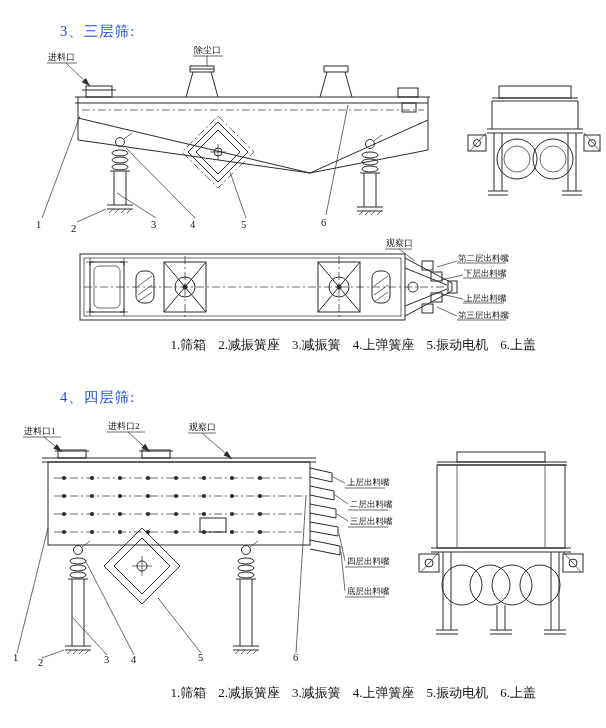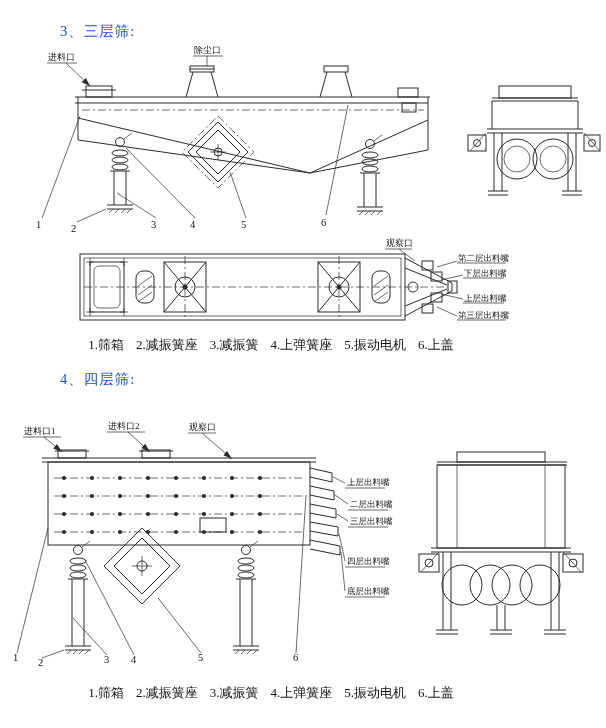--- a/index.html
+++ b/index.html
@@ -1,19 +1,19 @@
 <!DOCTYPE html>
 <html><head>
 <meta charset="utf-8">
 <style>
   html,body{margin:0;padding:0;}
   body{background:#ffffff; font-family:"Liberation Serif", serif;}
   .page{position:relative; width:606px; height:728px; background:#ffffff; overflow:hidden;}
   .title{position:absolute; font-size:14.5px; color:#1d4ed8; letter-spacing:1px; white-space:nowrap;}
-  .caption{position:absolute; left:0; width:542px; text-align:center; font-size:13px; color:#111; white-space:nowrap;}
+  .caption{position:absolute; left:0; width:542px; text-align:right; font-size:13px; color:#111; white-space:nowrap;}
   .caption span{margin:0 6px;}
   svg.canvas{position:absolute; left:0; top:0;}
   .d{stroke:#2b2b2b; stroke-width:1; fill:none;}
   .thin{stroke-width:0.7;}
   .dash{stroke-width:0.7; stroke-dasharray:8 3 2 3;}
   .dots{stroke:#2b2b2b; stroke-width:4.2; stroke-dasharray:0 28; stroke-linecap:round; fill:none;}
   .dot{fill:#2b2b2b; stroke:none;}
   text{stroke:none; fill:#111; font-family:"Liberation Serif", serif;}
   .lbl{font-size:9px;}
   .lbl8{font-size:8.5px;}
@@ -232,19 +232,19 @@
     <path d="M497,605 V630 M505,605 V630 M490,630 H512 M490,634 H512"></path>
   </g>
 </svg>
 
 <div class="title" style="left:60px; top:22px">3、三层筛:</div>
 
 <div class="caption" style="top:336px">
   <span>1.筛箱</span><span>2.减振簧座</span><span>3.减振簧</span><span>4.上弹簧座</span><span>5.振动电机</span><span>6.上盖</span>
 </div>
 
-<div class="title" style="left:60px; top:370px">4、四层筛:</div>
+<div class="title" style="left:60px; top:388px">4、四层筛:</div>
 
 <div class="caption" style="top:684px">
   <span>1.筛箱</span><span>2.减振簧座</span><span>3.减振簧</span><span>4.上弹簧座</span><span>5.振动电机</span><span>6.上盖</span>
 </div>
 
 </div>
 
 </body></html>

